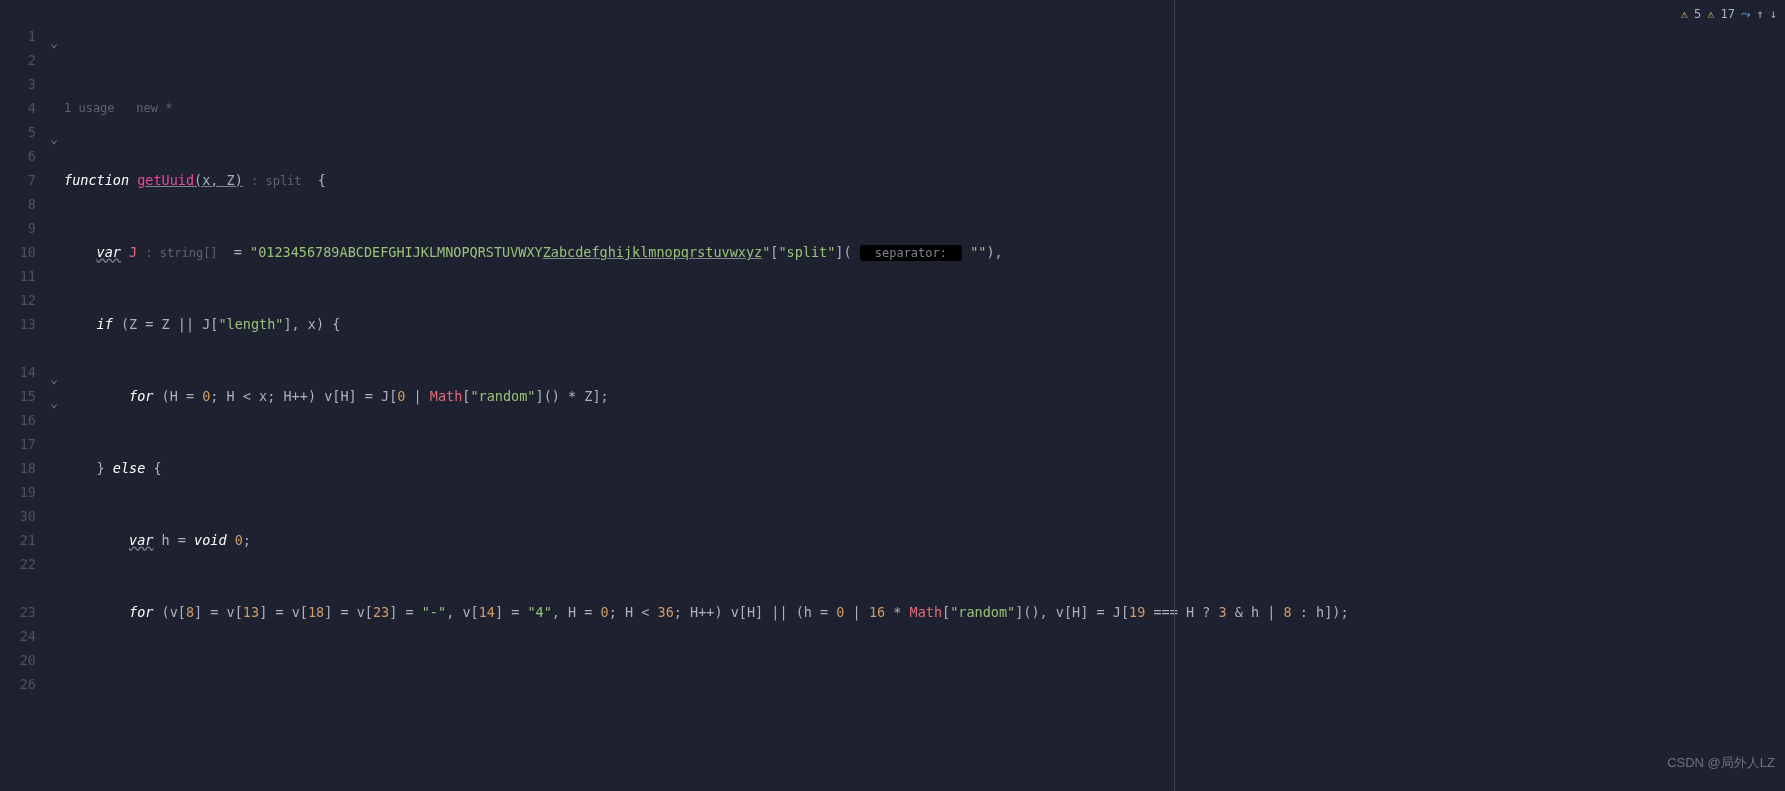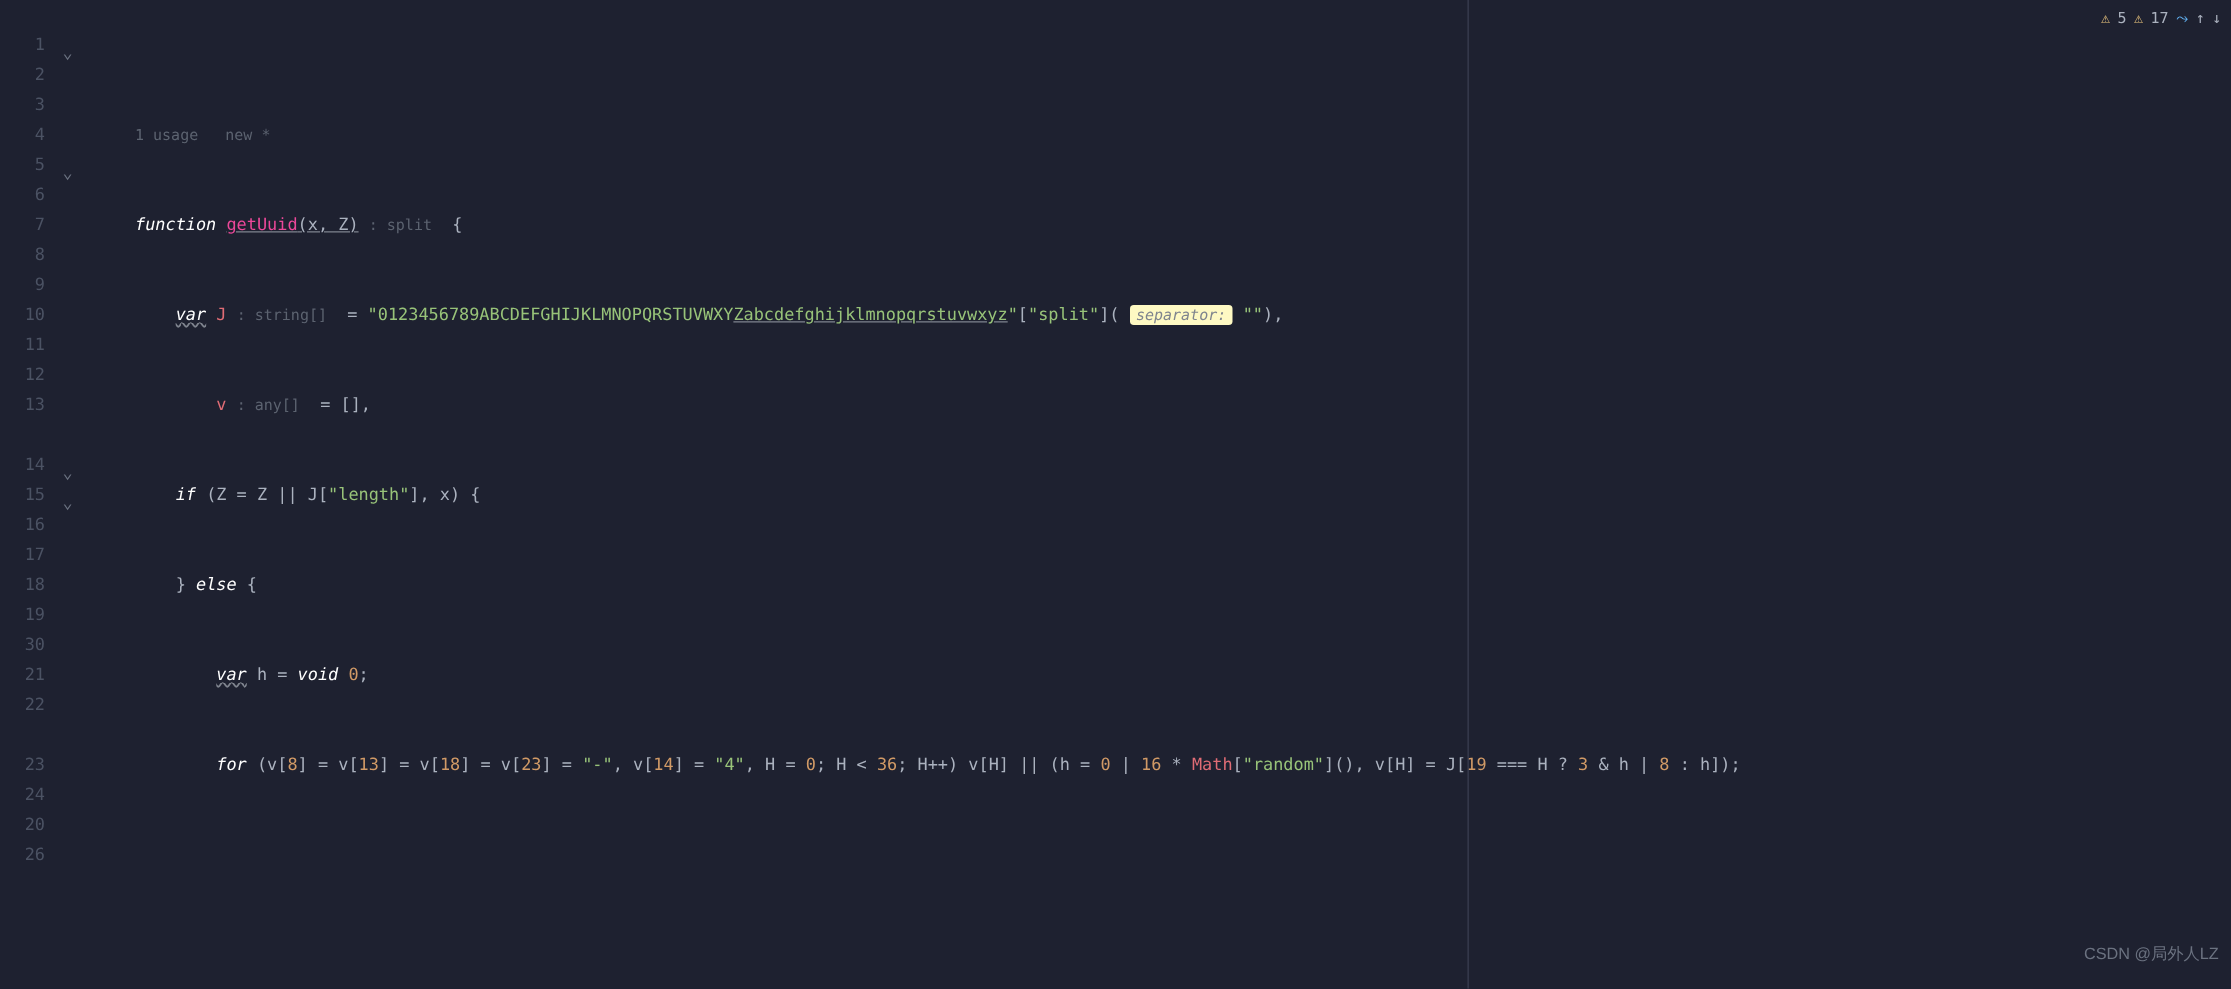--- a/index.html
+++ b/index.html
@@ -46,29 +46,28 @@
   cursor: pointer;
 }
 .code {
   flex: 1;
   white-space: pre;
   position: relative;
   overflow: hidden;
 }
 .code-line {
   height: 24px;
-  margin-left: 44px;
 }
 .kw { color: #ffffff; font-style: italic; }
 .fname { color: #ec4899; }
 .str { color: #98c379; }
 .num { color: #d19a66; }
 .ident { color: #e06c75; }
 .hint { color: #5c6370; font-size: 12px; }
-.hint-box { background: #fef9c3; border-radius: 3px; padding: 1px 5px; color: #7f848e; font-size: 12px; font-style: italic; }
+.hint-box { background: #000000; border-radius: 3px; padding: 1px 15px; color: #7f848e; font-size: 12px; }
 .underline { text-decoration: underline; text-decoration-style: solid; text-decoration-color: #7f848e; }
 .wavy { text-decoration: underline wavy #7f848e; }
 .usage-hint {
   color: #5c6370;
   font-size: 12px;
   height: 24px;
   padding-left: 0;
 }
 .vline {
   position: absolute;
@@ -165,22 +164,22 @@
         <span class="fold-icon" style="top:6px;">⌄</span>
       </div>
   </div>
 
   <div class="code">
     <div class="vline"></div>
 
     <div class="code-line usage-hint">1 usage   new *</div>
     <div class="code-line"><span class="kw">function</span> <span class="fname underline">getUuid</span><span class="underline">(x, Z)</span> <span class="hint">: split</span> <span> {</span></div>
     <div class="code-line">    <span class="kw wavy">var</span> <span class="ident">J</span> <span class="hint">: string[]</span><span>  = </span><span class="str">"0123456789ABCDEFGHIJKLMNOPQRSTUVWXY</span><span class="str underline">Zabcdefghijklmnopqrstuvwxyz</span><span class="str">"</span><span>[</span><span class="str">"split"</span><span>](</span> <span class="hint-box">separator:</span> <span class="str">""</span><span>),</span></div>
-    <div class="code-line">        <span class="ident">v</span> <span class="hint">: any[]</span><span>  = [],</span></div>
     <div class="code-line">    <span class="kw">if</span><span> (Z = Z || J[</span><span class="str">"length"</span><span>], x) {</span></div>
+    <div class="code-line">        <span class="kw">for</span><span> (H = </span><span class="num">0</span><span>; H &lt; x; H++) v[H] = J[</span><span class="num">0</span><span> | </span><span class="ident">Math</span><span>[</span><span class="str">"random"</span><span>]() * Z];</span></div>
     <div class="code-line">    <span>} </span><span class="kw">else</span><span> {</span></div>
     <div class="code-line">        <span class="kw wavy">var</span><span> h = </span><span class="kw">void </span><span class="num">0</span><span>;</span></div>
     <div class="code-line">        <span class="kw">for</span><span> (v[</span><span class="num">8</span><span>] = v[</span><span class="num">13</span><span>] = v[</span><span class="num">18</span><span>] = v[</span><span class="num">23</span><span>] = </span><span class="str">"-"</span><span>, v[</span><span class="num">14</span><span>] = </span><span class="str">"4"</span><span>, H = </span><span class="num">0</span><span>; H &lt; </span><span class="num">36</span><span>; H++) v[H] || (h = </span><span class="num">0</span><span> | </span><span class="num">16</span><span> * </span><span class="ident">Math</span><span>[</span><span class="str">"random"</span><span>](), v[H] = J[</span><span class="num">19</span><span> === H ? </span><span class="num">3</span><span> &amp; h | </span><span class="num">8</span><span> : h]);</span></div>
     
     
     
     
 
     
     

